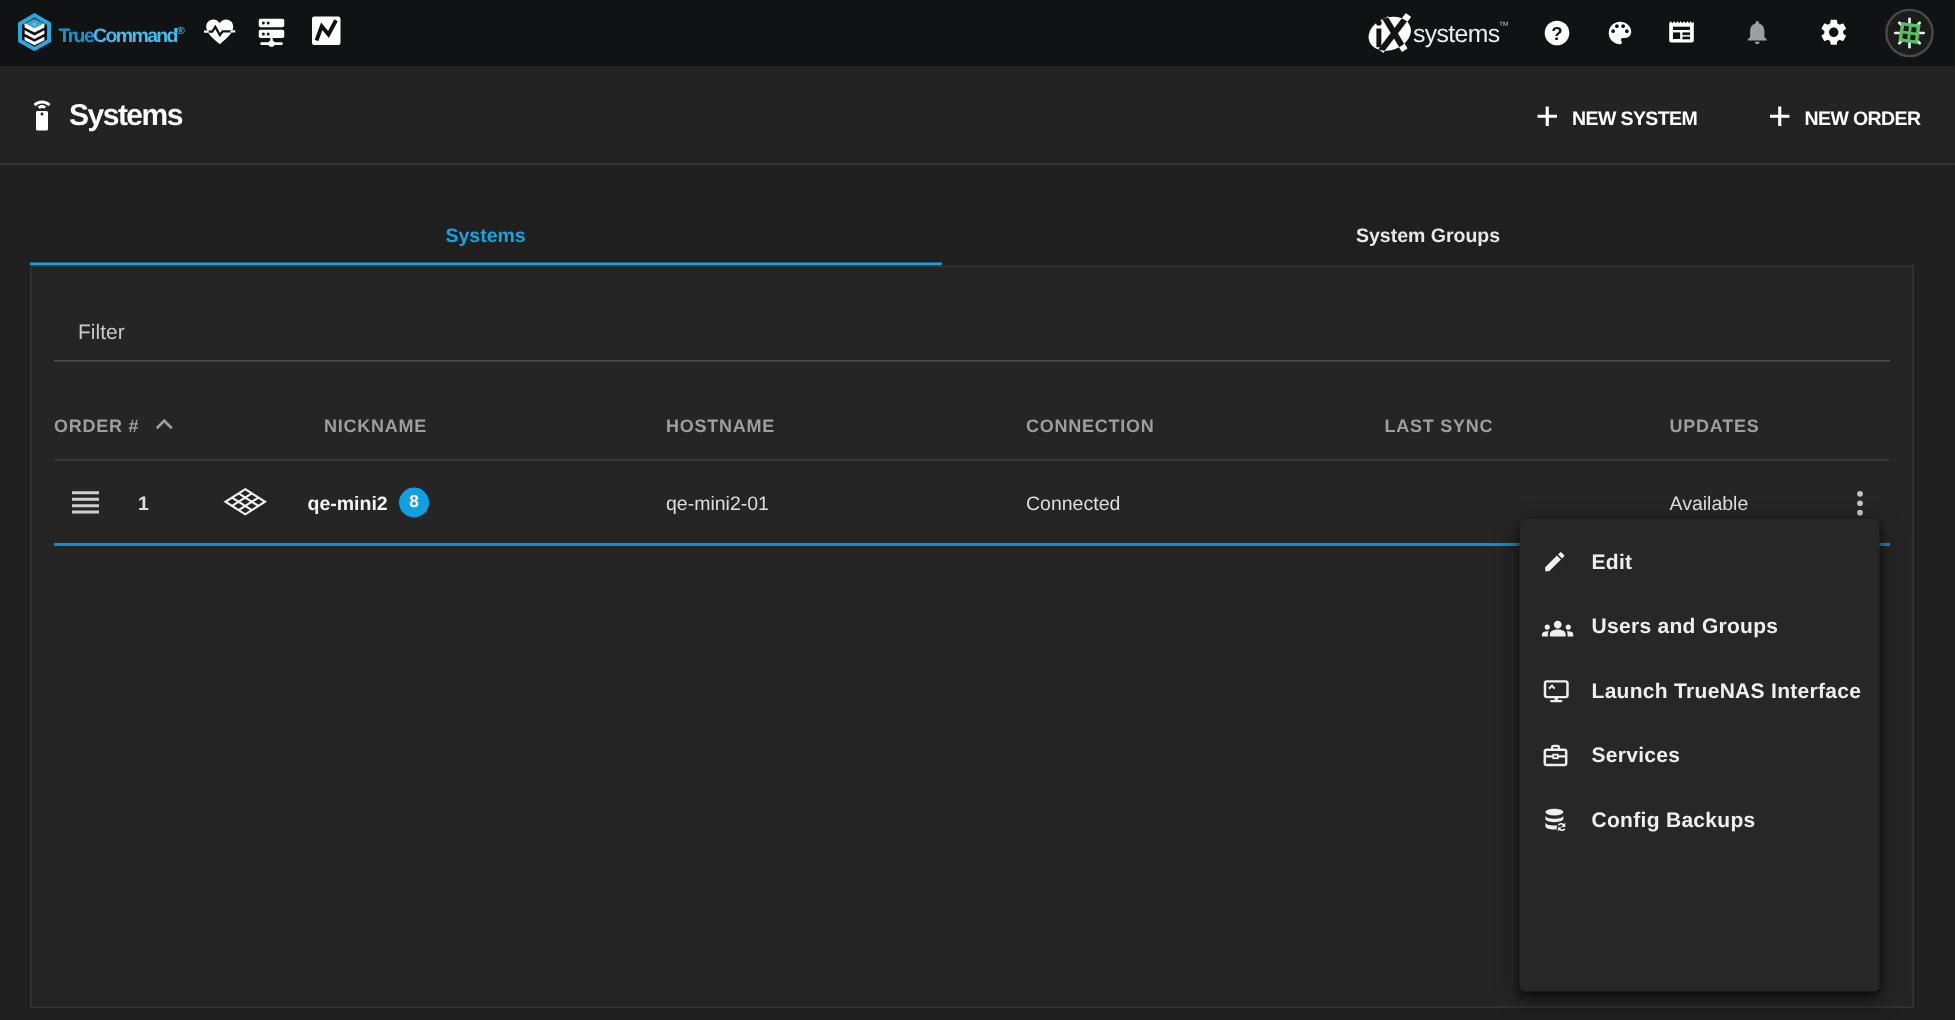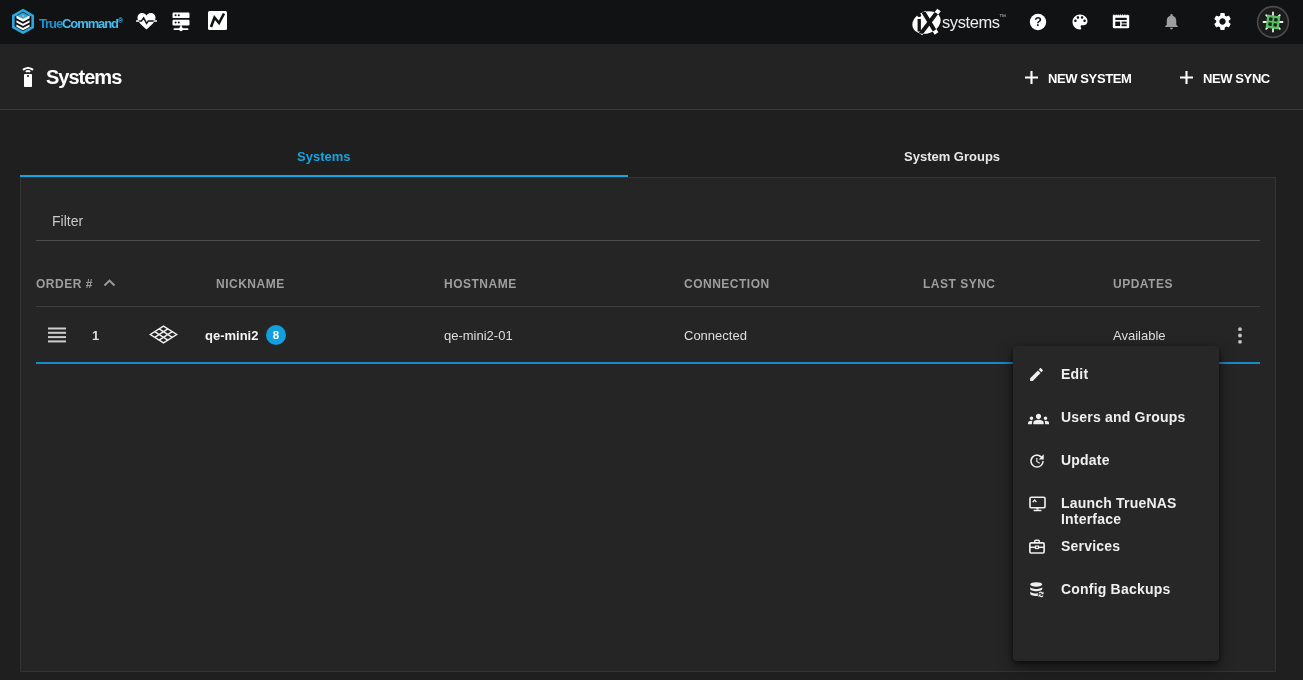--- a/index.html
+++ b/index.html
@@ -22,21 +22,21 @@
 
 #card { position:absolute; left:20px; top:177px; width:1256px; height:495px; background:#252525; border:1px solid #343434; }
 #filterlbl { position:absolute; left:52px; top:213px; font-size:14px; color:#c9c9c9; }
 #filterline { position:absolute; left:36px; top:240px; width:1224px; height:1px; background:#4e4e4e; }
 .th { position:absolute; top:277px; font-size:12px; font-weight:bold; color:#9e9e9e; letter-spacing:0.5px; }
 #headline { position:absolute; left:36px; top:306px; width:1224px; height:1px; background:#3d3d3d; }
 .td { position:absolute; top:328px; font-size:13px; color:#dedede; }
 #rowline { position:absolute; left:36px; top:362px; width:1224px; height:2px; background:#1789cc; }
 #badge { position:absolute; left:266px; top:325px; width:20px; height:20px; border-radius:50%; background:#129fe0; color:#fff; font-size:11.5px; font-weight:bold; text-align:center; line-height:20px; }
 
-#menu { position:absolute; left:1013px; top:346px; width:206px; height:315px; background:#272727; border-radius:4px; box-shadow:0 5px 14px rgba(0,0,0,0.55), 0 2px 4px rgba(0,0,0,0.4); padding-top:7px; }
+#menu { position:absolute; left:1013px; top:346px; width:240px; height:315px; background:#272727; border-radius:4px; box-shadow:0 5px 14px rgba(0,0,0,0.55), 0 2px 4px rgba(0,0,0,0.4); padding-top:7px; }
 .mi { position:relative; height:43px; }
 .mi .ic { position:absolute; left:15px; top:13px; }
 .mi .lb { position:absolute; left:48px; top:13px; font-size:14px; font-weight:bold; color:#efefef; letter-spacing:0.2px; }
 .mi.red .lb { color:#f2131c; }
 </style>
 </head>
 <body>
 
 <div id="topbar">
   <svg id="tclogo" width="24" height="26" viewBox="0 0 31 32" style="left:11px;top:8px">
@@ -142,21 +142,21 @@
     <path fill="#fff" d="M15 9H9c-.55 0-1 .45-1 1v11c0 .55.45 1 1 1h6c.55 0 1-.45 1-1V10c0-.55-.45-1-1-1zm-3 3c-.55 0-1-.45-1-1s.45-1 1-1 1 .45 1 1-.45 1-1 1zm0-10c2.21 0 4.21.9 5.66 2.34l-1.41 1.41C15.16 4.67 13.66 4 12 4s-3.16.67-4.24 1.76L6.34 4.34C7.79 2.9 9.79 2 12 2zm2.83 4.17l-1.41 1.41C13.05 7.22 12.55 7 12 7s-1.05.22-1.41.59L9.17 6.17C9.9 5.45 10.9 5 12 5s2.1.45 2.83 1.17z"></path>
   </svg>
   <div class="title">Systems</div>
   <svg class="abs" style="left:1024px;top:26px" width="15" height="15" viewBox="0 0 15 15">
     <path d="M7.5 1 V14 M1 7.5 H14" stroke="#fff" stroke-width="2.1"></path>
   </svg>
   <div class="hbtn" style="left:1048px">NEW SYSTEM</div>
   <svg class="abs" style="left:1179px;top:26px" width="15" height="15" viewBox="0 0 15 15">
     <path d="M7.5 1 V14 M1 7.5 H14" stroke="#fff" stroke-width="2.1"></path>
   </svg>
-  <div class="hbtn" style="left:1203px">NEW SYNC</div>
+  <div class="hbtn" style="left:1203px">NEW ORDER</div>
 </div>
 
 <div class="tablabel" style="left:297px;color:#18a3e1;">Systems</div>
 <div class="tablabel" style="left:904px;color:#e8e8e8;">System Groups</div>
 <div id="tabind"></div>
 
 <div id="card"></div>
 <div id="filterlbl">Filter</div>
 <div id="filterline"></div>
 
@@ -205,26 +205,20 @@
       </svg>
     <div class="lb">Edit</div>
   </div>
   <div class="mi">
     <svg class="ic" width="21" height="18" viewBox="0 0 24 20" style="top:14px">
         <path fill="#efefef" d="M12 10.75c1.63 0 3.07.39 4.24.9 1.08.48 1.76 1.56 1.76 2.73V16H6v-1.61c0-1.18.68-2.26 1.76-2.73 1.17-.52 2.61-.91 4.24-.91zM4 11c1.1 0 2-.9 2-2s-.9-2-2-2-2 .9-2 2 .9 2 2 2zm1.13 1.1c-.37-.06-.74-.1-1.13-.1-.99 0-1.93.21-2.78.58C.48 12.9 0 13.62 0 14.43V16h4.5v-1.61c0-.83.23-1.61.63-2.29zM20 11c1.1 0 2-.9 2-2s-.9-2-2-2-2 .9-2 2 .9 2 2 2zm4 3.43c0-.81-.48-1.53-1.22-1.85-.85-.37-1.79-.58-2.78-.58-.39 0-.76.04-1.13.1.4.68.63 1.46.63 2.29V16H24v-1.57zM12 4c1.66 0 3 1.34 3 3s-1.34 3-3 3-3-1.34-3-3 1.34-3 3-3z"></path>
       </svg>
     <div class="lb">Users and Groups</div>
   </div>
   <div class="mi">
-    <svg class="ic" width="18" height="18" viewBox="0 0 24 24">
-        <path fill="#efefef" d="M21 10.12h-6.78l2.74-2.82c-2.73-2.7-7.15-2.8-9.88-.1-2.73 2.71-2.73 7.08 0 9.79s7.15 2.71 9.88 0C18.32 15.65 19 14.08 19 12.1h2c0 1.98-.88 4.55-2.64 6.29-3.51 3.48-9.21 3.48-12.72 0-3.5-3.47-3.53-9.11-.02-12.58s9.14-3.47 12.65 0L21 3v7.12zM12.5 8v4.25l3.5 2.08-.72 1.21L11 13V8h1.5z"></path>
-      </svg>
-    <div class="lb">Update</div>
-  </div>
-  <div class="mi">
     <svg class="ic" width="19" height="18" viewBox="0 0 24 24">
       <rect x="2" y="3" width="20" height="14" rx="1.8" fill="none" stroke="#efefef" stroke-width="2.2"></rect>
       <path d="M5.5 9.5 L8.2 6.8 L10.5 9.5" fill="none" stroke="#efefef" stroke-width="1.8"></path>
       <rect x="10.5" y="17" width="3" height="2.5" fill="#efefef"></rect>
       <rect x="6.5" y="19.5" width="11" height="2" rx="1" fill="#efefef"></rect>
     </svg>
     <div class="lb">Launch TrueNAS Interface</div>
   </div>
   <div class="mi">
     <svg class="ic" width="18" height="18" viewBox="0 0 24 24">

